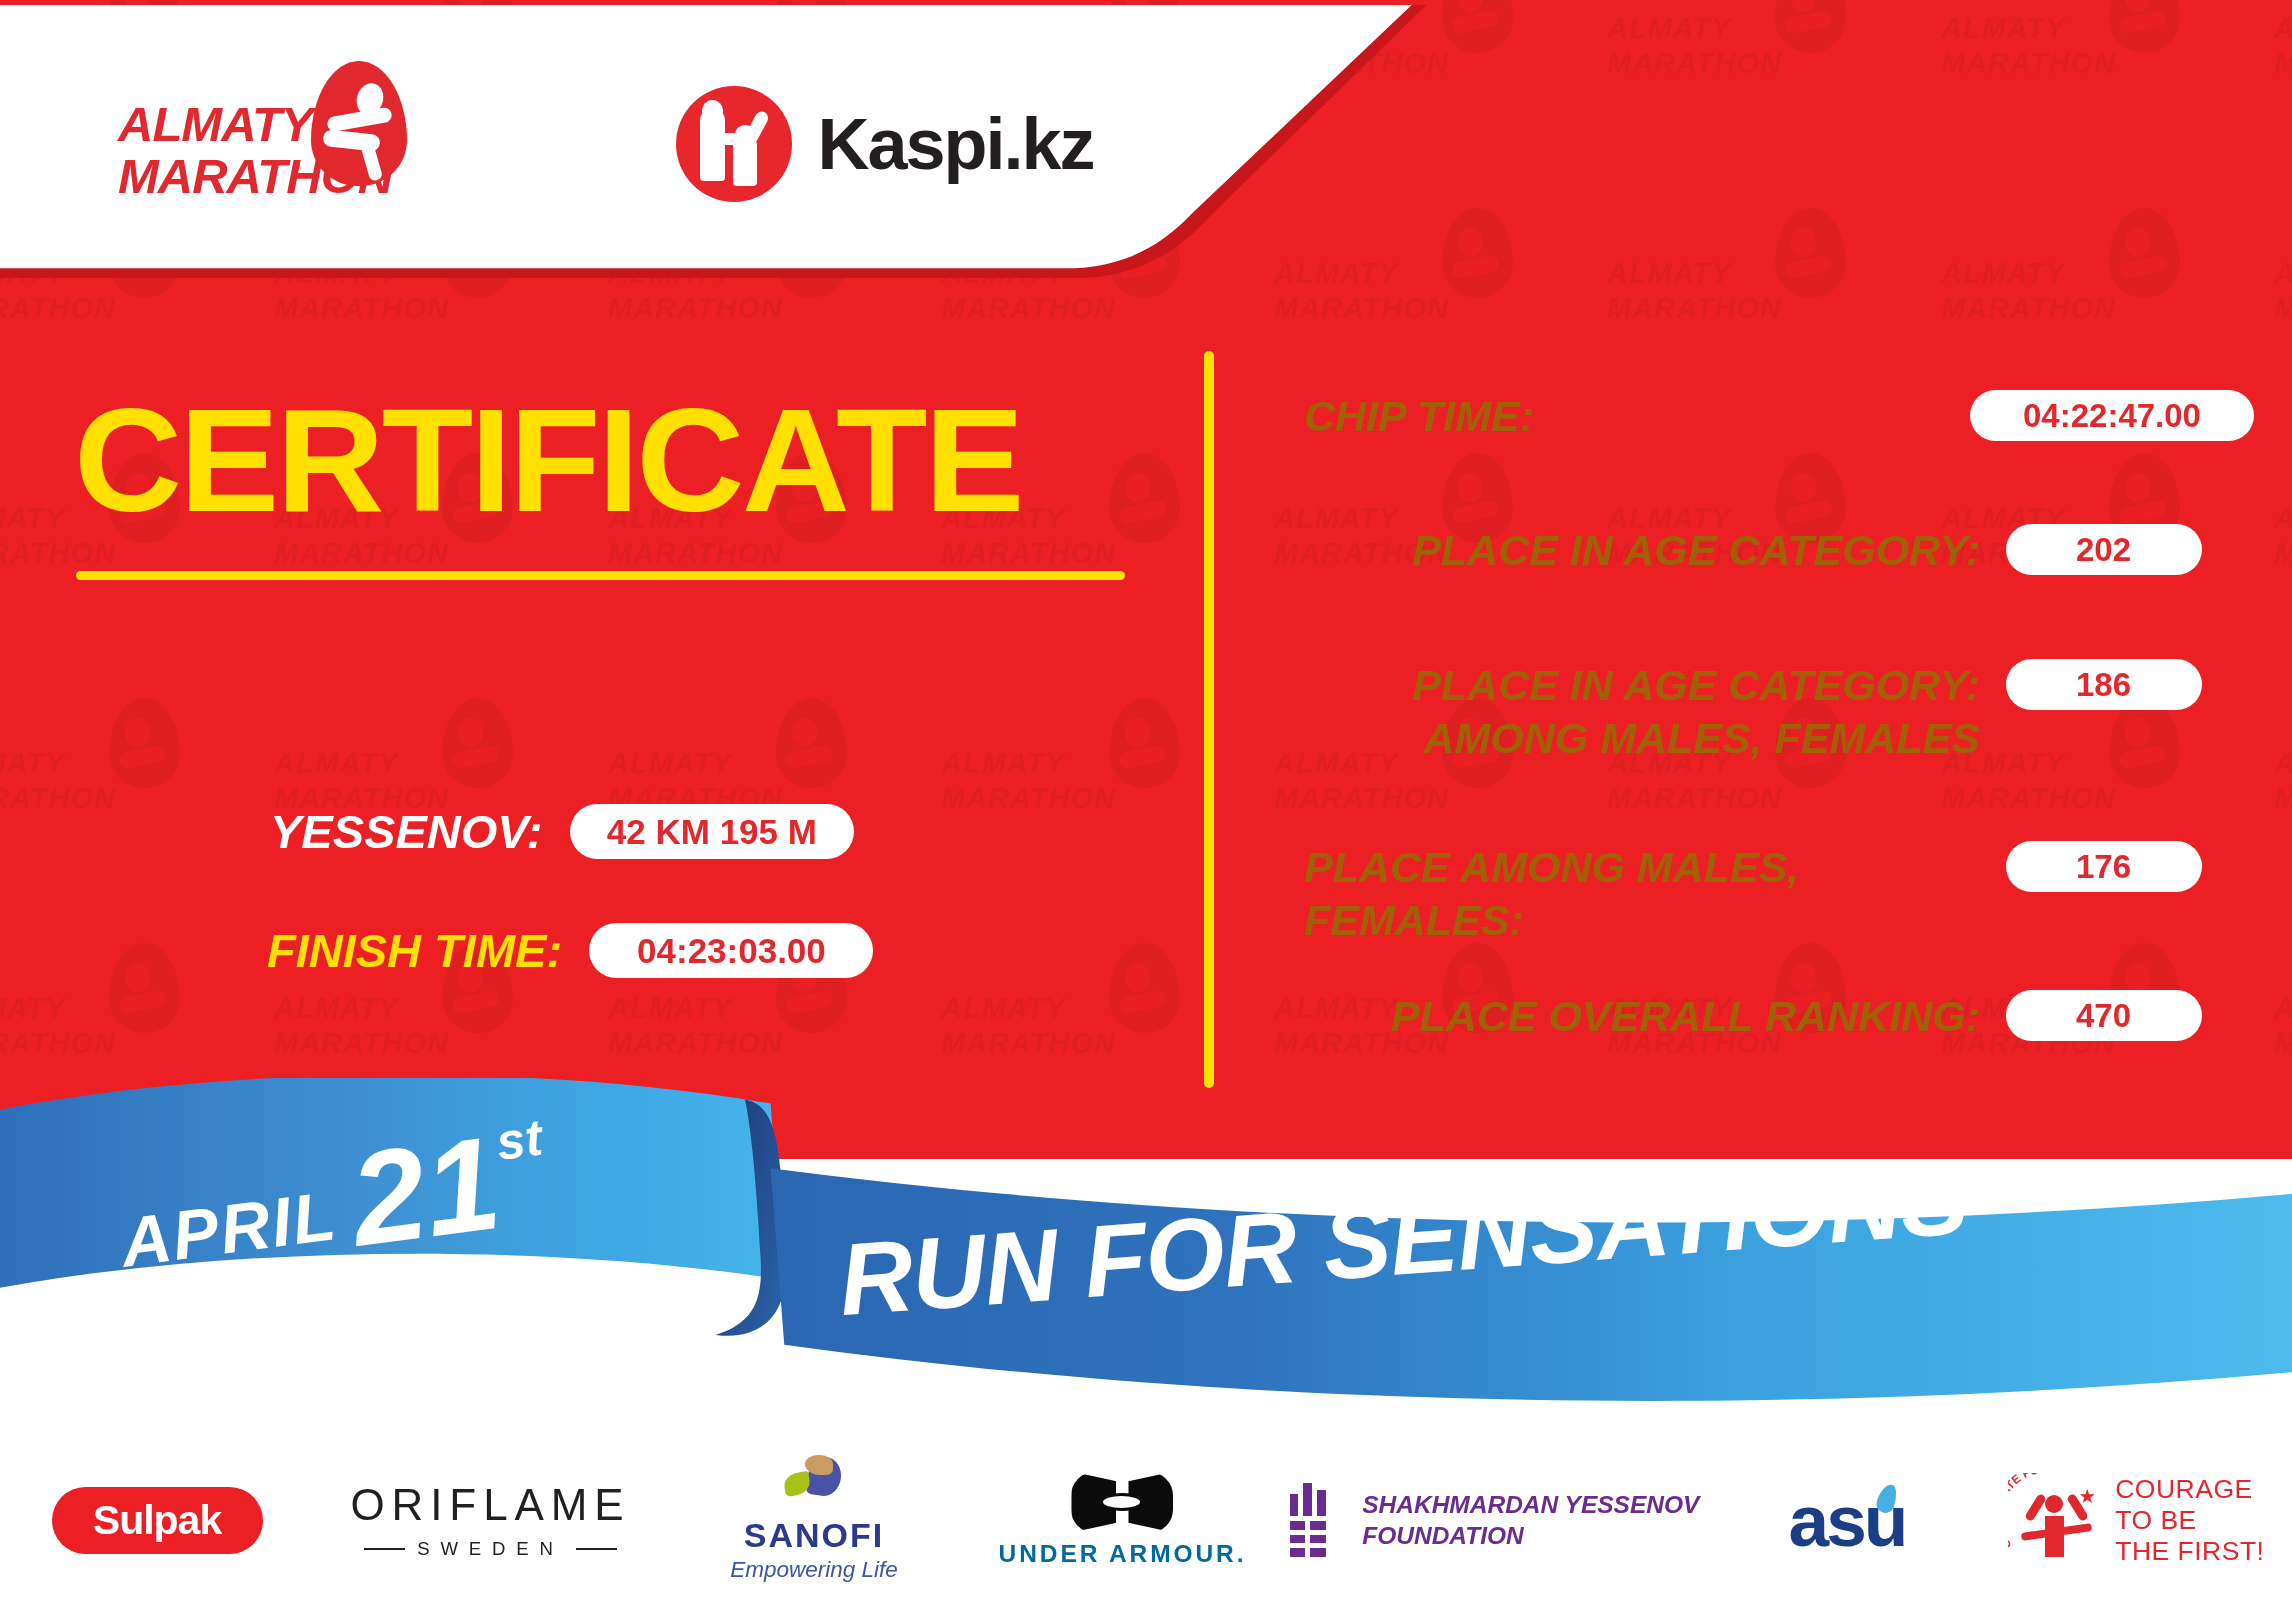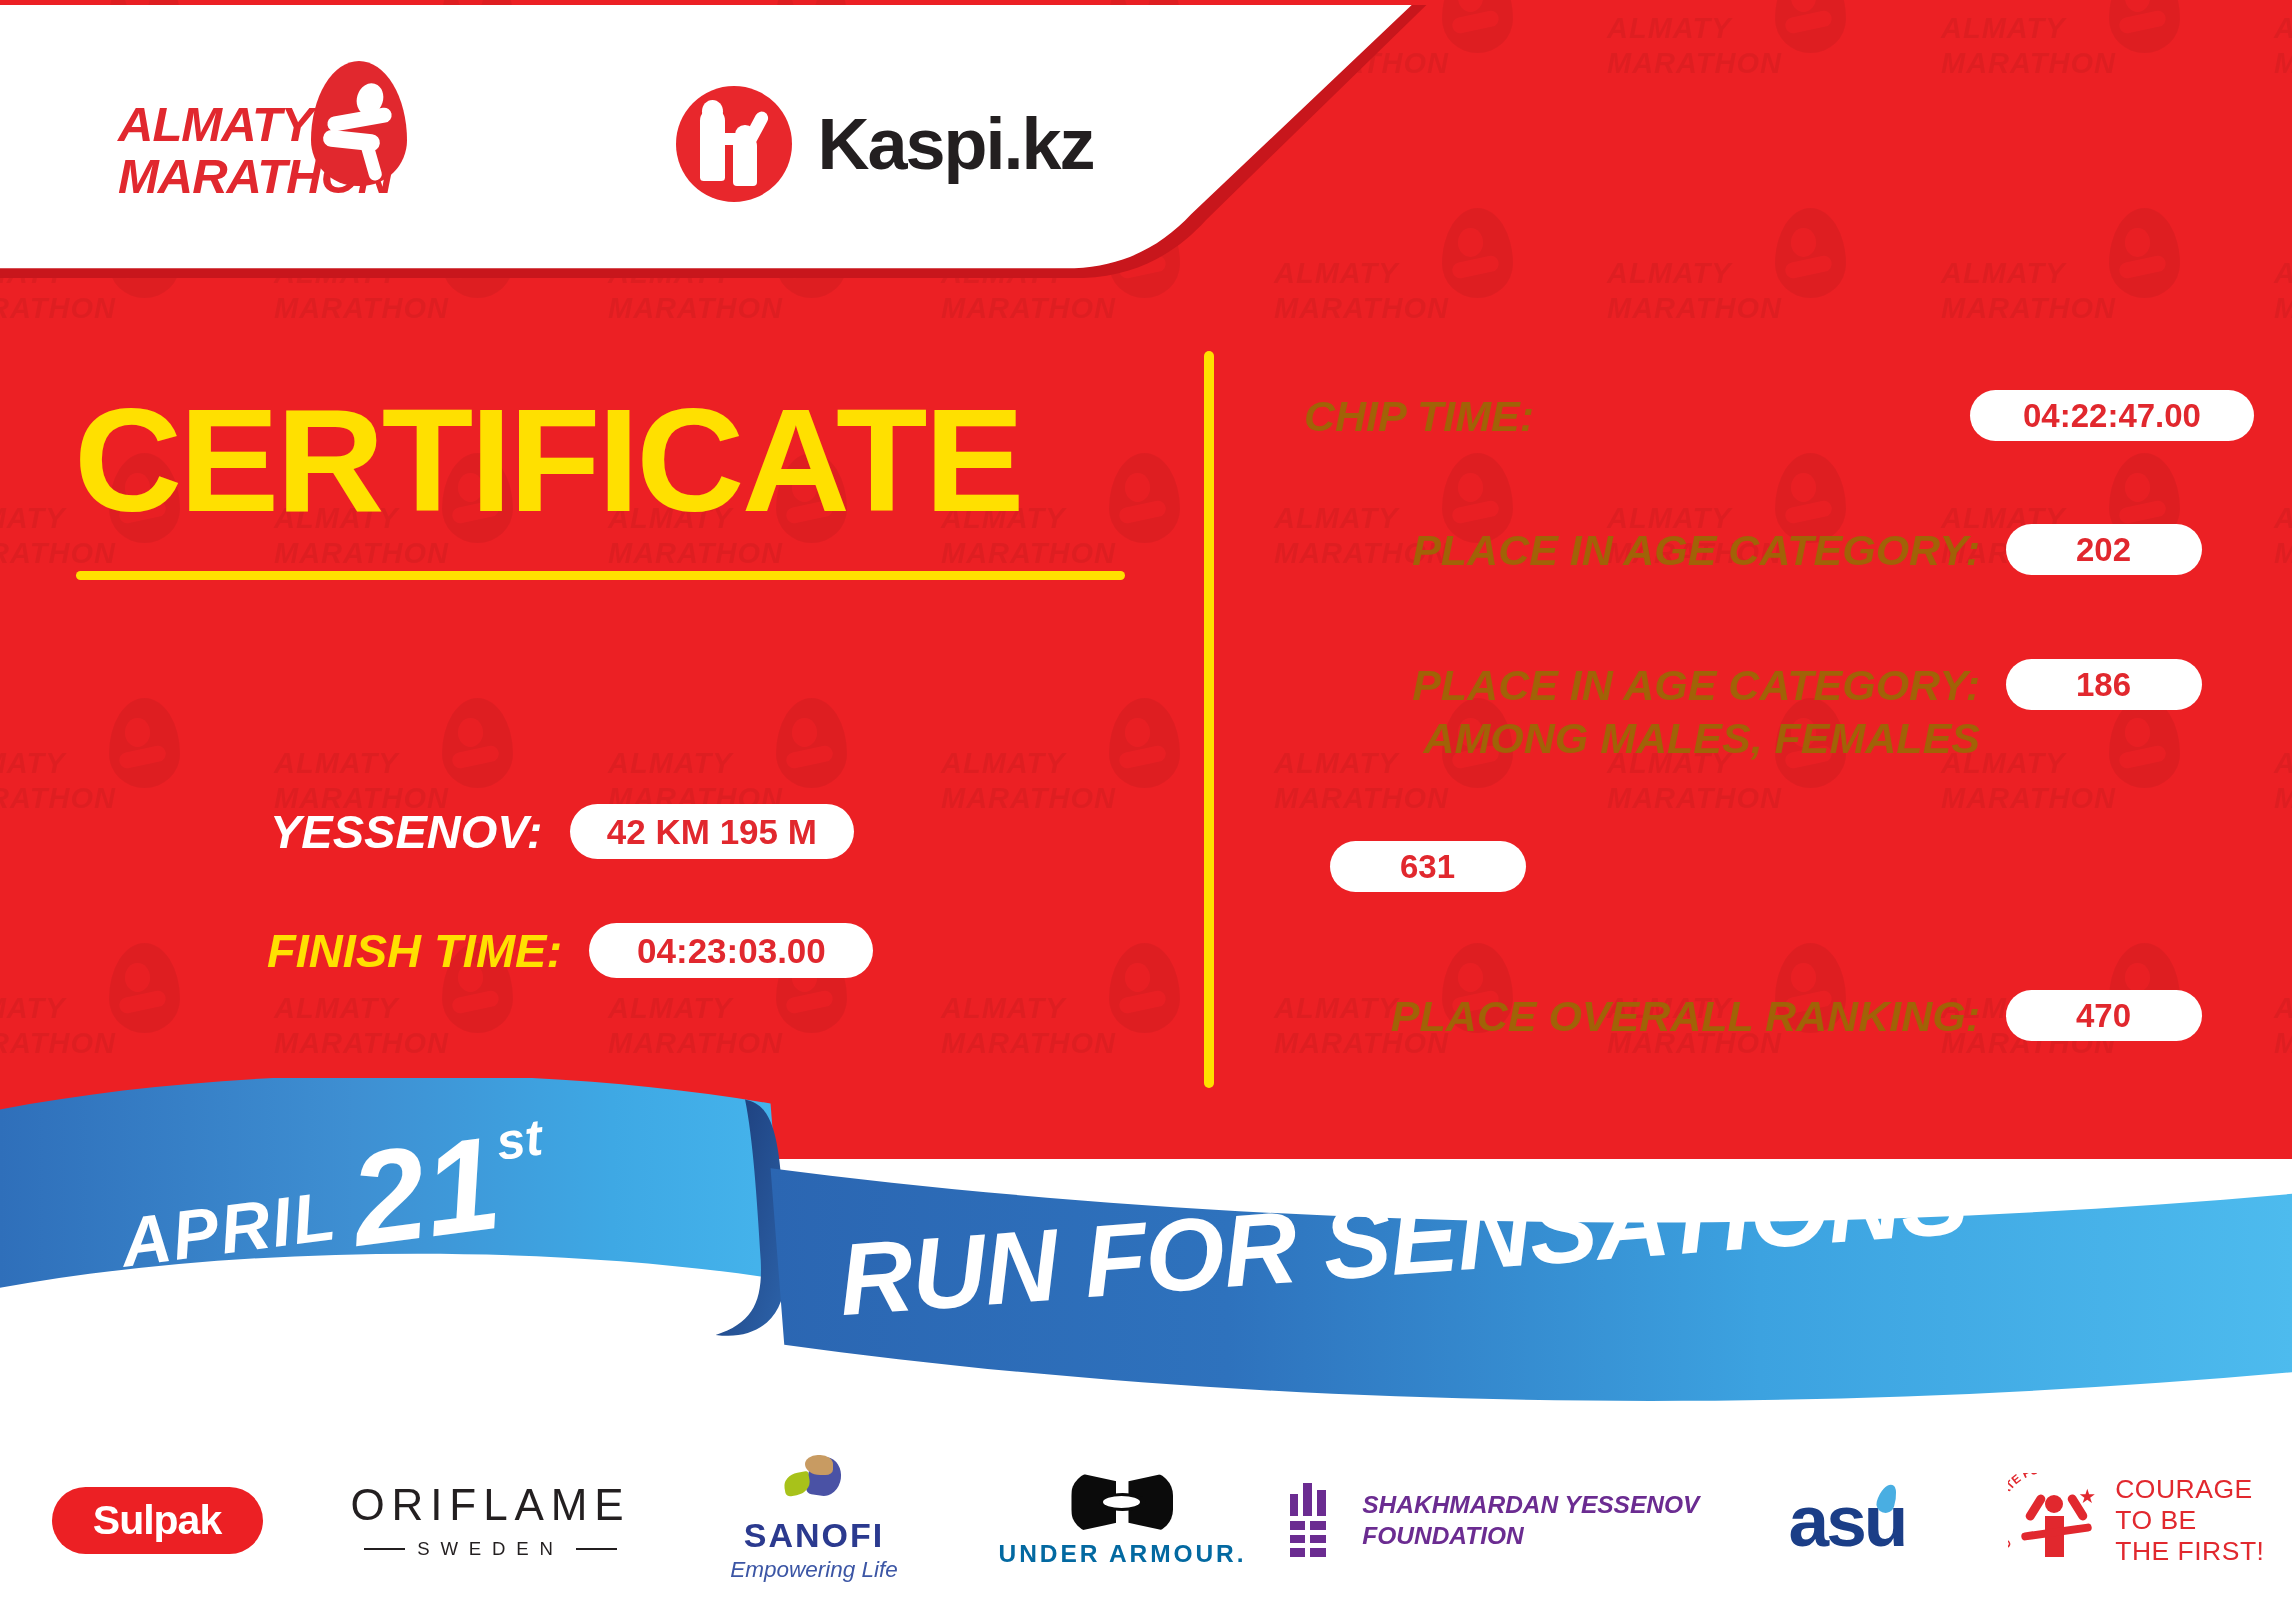--- a/index.html
+++ b/index.html
@@ -639,21 +639,23 @@
   <div class="stat" id="stat-1">
     <div class="slbl">PLACE IN AGE CATEGORY:</div>
     <div class="sval">202</div>
   </div>
   <div class="stat" id="stat-2">
     <div class="slbl">PLACE IN AGE CATEGORY:
 AMONG MALES, FEMALES</div>
     <div class="sval">186</div>
   </div>
   <div class="stat" id="stat-3">
-    <div class="sval">631</div>
+    <div class="slbl">PLACE AMONG MALES,
+FEMALES:</div>
+    <div class="sval">176</div>
   </div>
   <div class="stat" id="stat-4">
     <div class="slbl">PLACE OVERALL RANKING:</div>
     <div class="sval">470</div>
   </div>
 
   <svg class="ribbon" viewBox="0 0 2339 360" preserveAspectRatio="none">
     <defs>
       <linearGradient id="gA" x1="0" y1="0" x2="1" y2="0">
         <stop offset="0%" stop-color="#2F6FBA"></stop>

